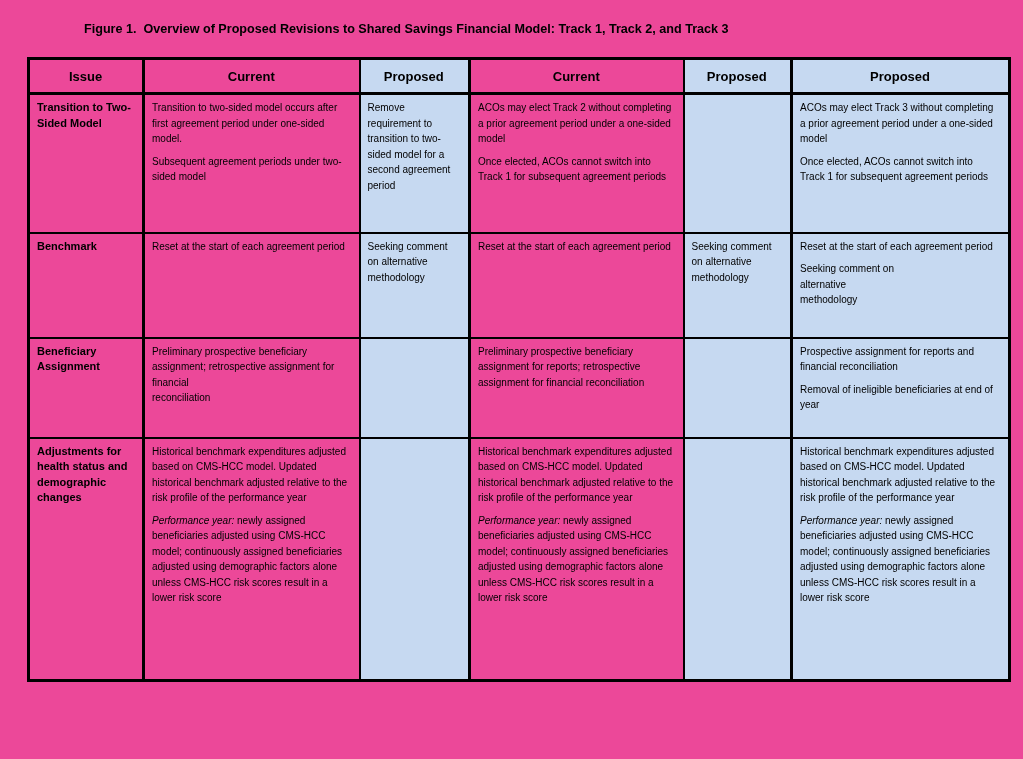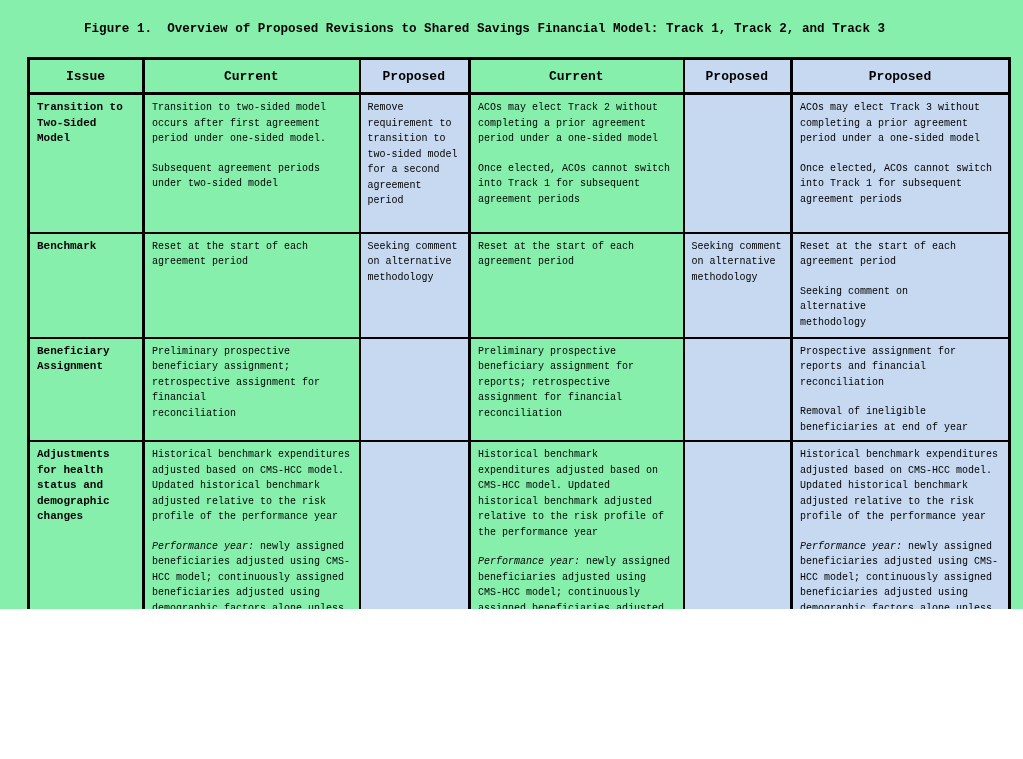--- a/index.html
+++ b/index.html
@@ -1,22 +1,22 @@
 <!DOCTYPE html>
 <html><head>
 <meta charset="utf-8">
 <style>
   html, body { margin: 0; padding: 0; background: #ffffff; }
   .page {
     position: relative;
     width: 1023px;
-    height: 609px;
-    background: #86efac;
+    height: 759px;
+    background: #ec4899;
     overflow: hidden;
-    font-family: Liberation Mono, monospace;
+    font-family: Liberation Sans, sans-serif;
     color: #000000;
   }
   .figure-title {
     position: absolute;
     left: 84px;
     top: 22px;
     font-size: 12.6px;
     font-weight: bold;
     white-space: pre;
   }
@@ -61,21 +61,21 @@
   
   .fig-table tbody tr:nth-child(1) { height: 139px; }
   .fig-table tbody tr:nth-child(2) { height: 105px; }
   .fig-table tbody tr:nth-child(3) { height: 100px; }
   .fig-table tbody tr:nth-child(4) { height: 243px; }
   .fig-table td.issue-cell {
     font-weight: bold;
     font-size: 11px;
   }
   .fig-table td .para { white-space: pre-line; }
-  .fig-table td .para + .para { margin-top: 14px; }
+  .fig-table td .para + .para { margin-top: 7px; }
   .blue { background: #C6D9F1; }
   .ital { font-style: italic; }
 </style>
 </head>
 <body>
 
 <div class="page">
 
   <div class="figure-title">Figure 1.  Overview of Proposed Revisions to Shared Savings Financial Model: Track 1, Track 2, and Track 3</div>
 

